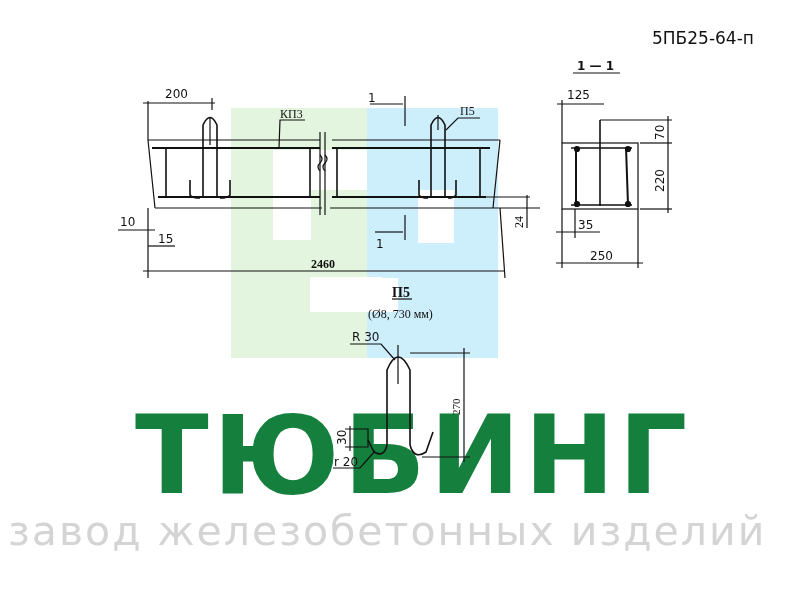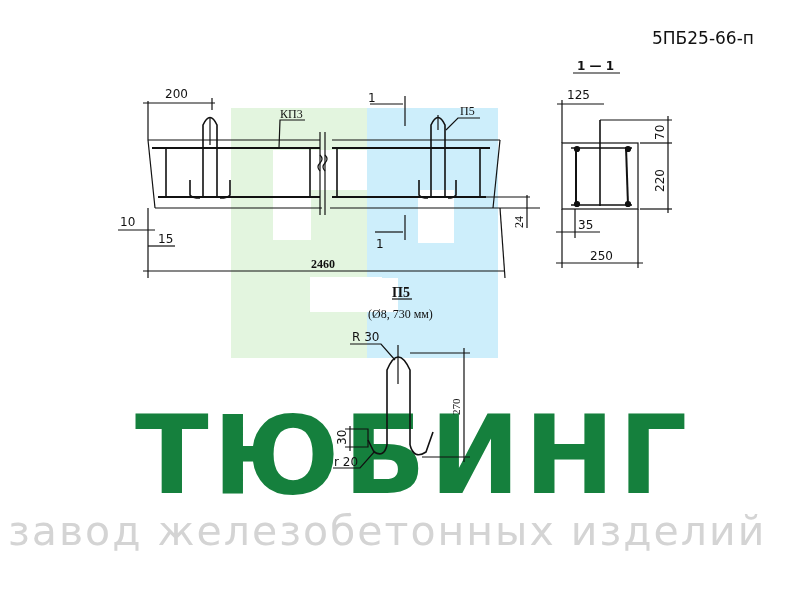--- a/index.html
+++ b/index.html
@@ -21,21 +21,21 @@
 <div class="abs" style="left:273px;top:150px;width:38px;height:90px;background:#fff;"></div>
 <div class="abs" style="left:311px;top:190px;width:56px;height:85px;background:#e3f5df;"></div>
 <div class="abs" style="left:311px;top:150px;width:56px;height:40px;background:#fff;"></div>
 <div class="abs" style="left:418px;top:190px;width:36px;height:53px;background:#fff;"></div>
 <div class="abs" style="left:310px;top:277px;width:88px;height:35px;background:#fff;"></div>
 <div class="abs" style="left:382px;top:188px;width:36px;height:90px;background:#cdeefb;"></div>
 
 <div class="abs wm-big">ТЮБИНГ</div>
 <div class="abs wm-small">завод железобетонных изделий</div>
 
-<div class="abs mark-code">5ПБ25-66-п</div>
+<div class="abs mark-code">5ПБ25-64-п</div>
 
 <svg id="drawing" viewBox="0 0 790 593">
   <g stroke="#111" fill="none" stroke-width="1.2">
 
     <g>
 
       <line x1="148" y1="140" x2="320" y2="140"></line>
       <line x1="332" y1="140" x2="500" y2="140"></line>
       <line x1="155" y1="208" x2="322" y2="208"></line>
       <line x1="330" y1="208" x2="496" y2="208"></line>

